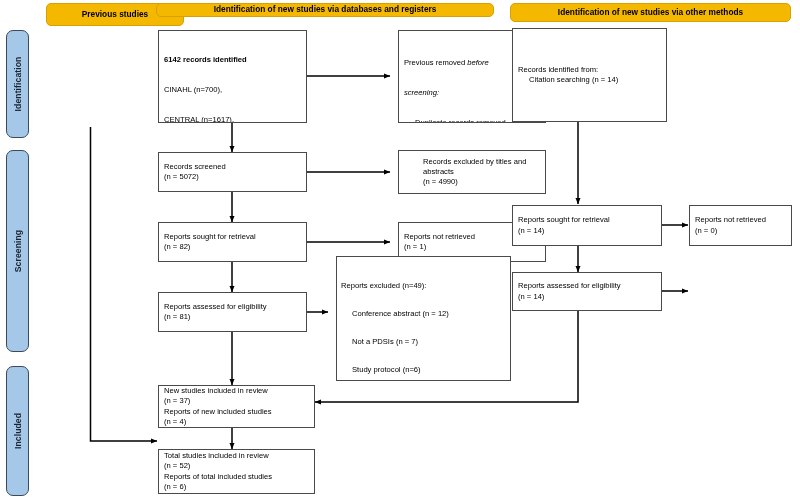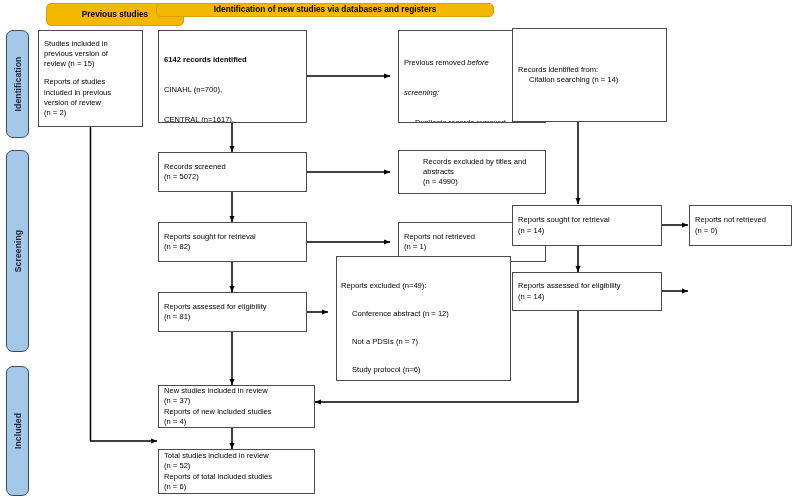--- a/index.html
+++ b/index.html
@@ -138,31 +138,22 @@
   </div>
   <div class="stage" style="left:6px; top:150px; width:23px; height:202px;">
     <span>Screening</span>
   </div>
   <div class="stage" style="left:6px; top:366px; width:23px; height:130px;">
     <span>Included</span>
   </div>
 
   <div class="hdr" style="left:46px; top:3px; width:138px; height:23px;text-align:center;">Previous studies</div>
   <div class="hdr" style="left:156px; top:3px; width:338px; height:14px;">Identification of new studies via databases and registers</div>
-
-  <div class="box vcenter" style="left:38px; top:30px; width:105px; height:97px;">
-    <span class="line">Studies included in</span>
-    <span class="line">previous version of</span>
-    <span class="line">review (n = 15)</span>
-    <span class="line" style="height:8px"></span>
-    <span class="line">Reports of studies</span>
-    <span class="line">included in previous</span>
-    <span class="line">version of review</span>
-    <span class="line">(n = 2)</span>
-  </div>
+  <div class="hdr" style="left:510px; top:3px; width:281px; height:19px;">Identification of new studies via other methods</div>
+
 
   <div class="box" style="left:158px; top:30px; width:149px; height:93px;">
     <span class="ttl">6142 records identified</span>
     <span class="line">CINAHL (n=700),</span>
     <span class="line">CENTRAL (n=1617),</span>
     
     
     
     
     

